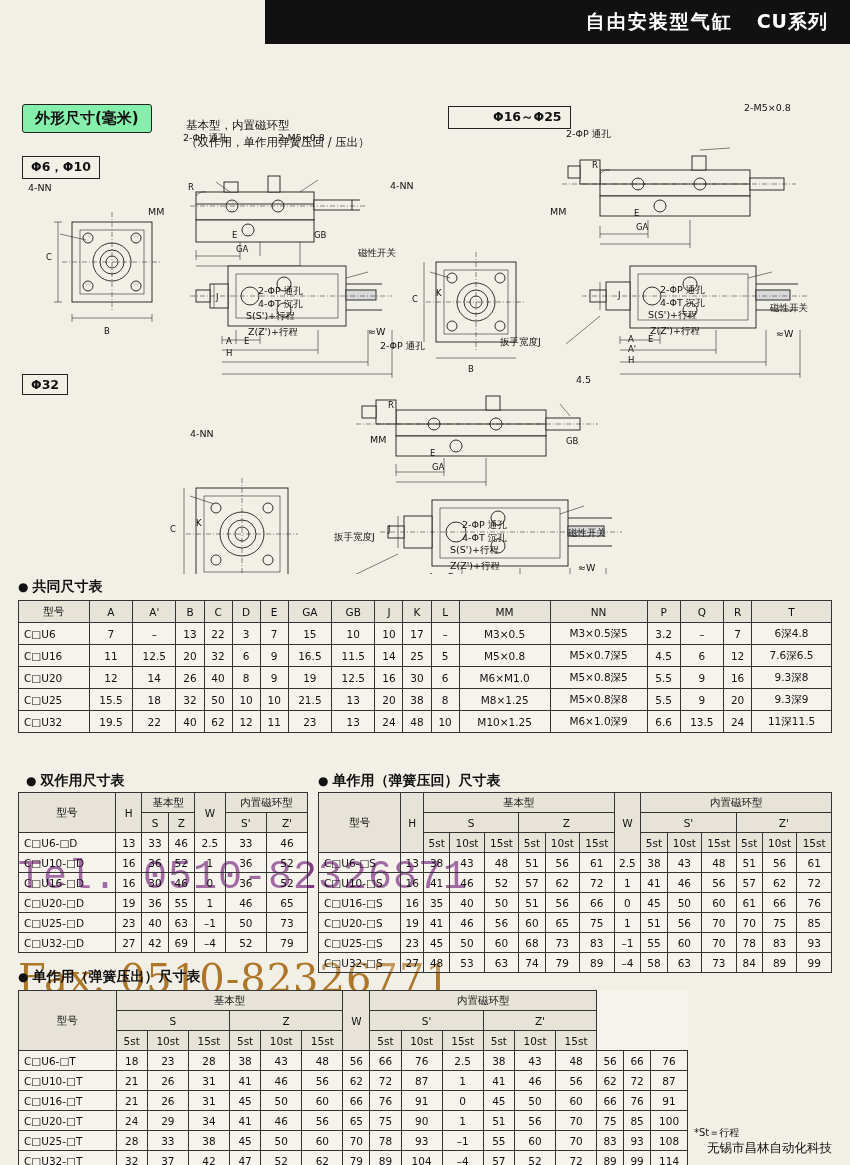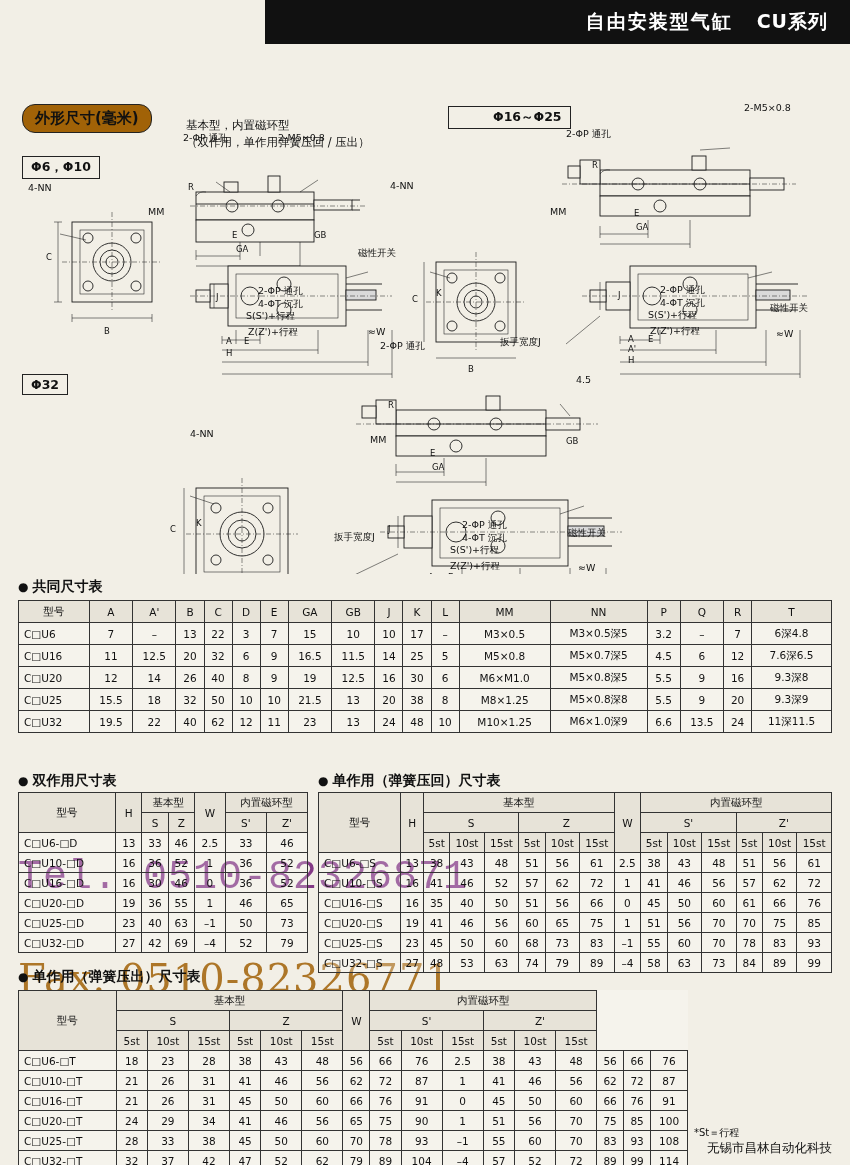--- a/index.html
+++ b/index.html
@@ -45,22 +45,22 @@
     opacity:.85;pointer-events:none;letter-spacing:1px;
   }
 
   
   .drawing{
     position:absolute;left:0;top:44px;width:850px;height:530px;
     background:#f2efe6;overflow:hidden;
   }
   .title-box{
     position:absolute;left:22px;top:60px;
-    border:1.6px solid #222;border-radius:13px;
-    padding:4px 12px;font-size:15px;font-weight:bold;background:#a16207;
+    border:1.6px solid #222;border-radius:3px;
+    padding:4px 12px;font-size:15px;font-weight:bold;background:#86efac;
   }
   .cap-box{
     position:absolute;border:1.4px solid #222;background:#f2efe6;
     padding:2px 8px;font-size:12.5px;font-weight:bold;
   }
   .note{position:absolute;font-size:11px;color:#111;white-space:nowrap;}
   .note.small{font-size:9.5px;}
   .note.tiny{font-size:8.5px;}
 
   svg.dwg{position:absolute;left:0;top:0;width:850px;height:530px;}
@@ -514,21 +514,21 @@
         <td class="">M10×1.25</td>
         <td class="">M6×1.0深9</td>
         <td class="">6.6</td>
         <td class="">13.5</td>
         <td class="">24</td>
         <td class="">11深11.5</td>
       </tr>
     </tbody>
   </table>
 
-<div class="sec-title" style="left:18px;top:772px;">双作用尺寸表</div>
+<div class="sec-title" style="left:26px;top:772px;">双作用尺寸表</div>
 <table class="tbl2" id="tbl-double" style="left:18px;top:792px;width:290px;">
     <tbody>
       <tr class="hdr-row">
         <td rowspan="2">型号</td>
         <td rowspan="2">H</td>
         <td colspan="2">基本型</td>
         <td rowspan="2">W</td>
         <td colspan="2">内置磁环型</td>
       </tr>
       <tr class="hdr-row">

